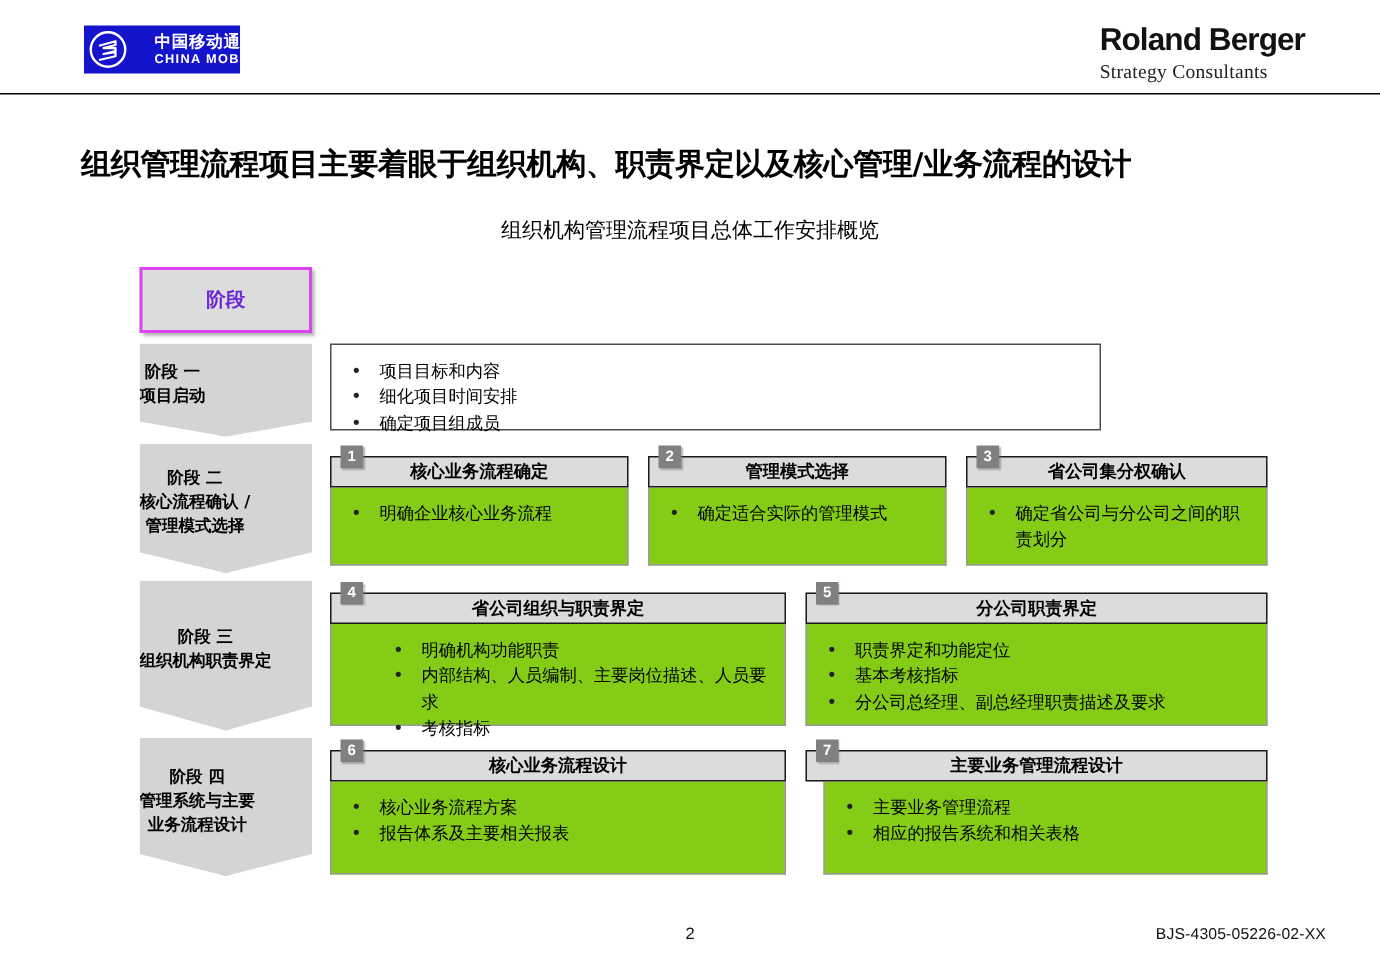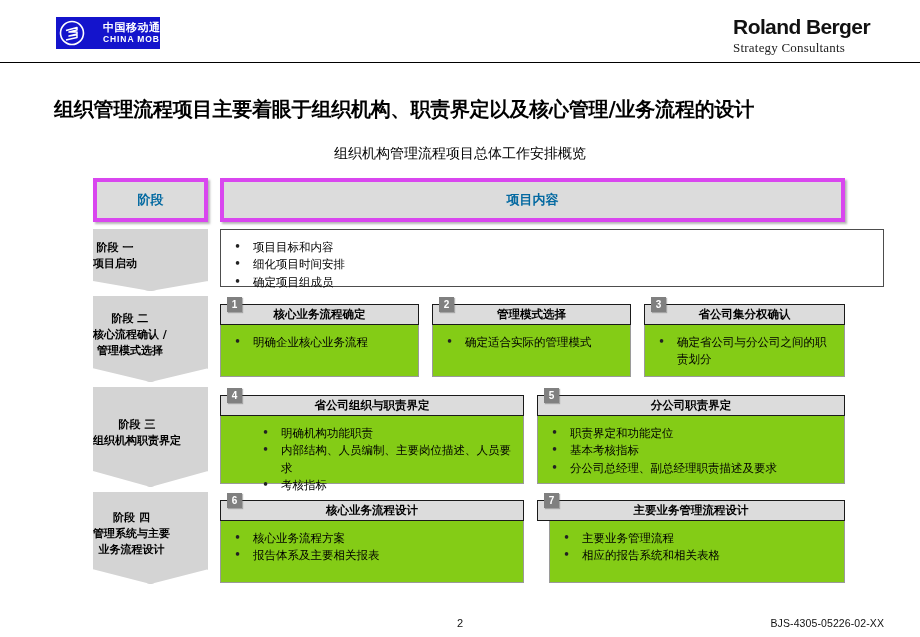--- a/index.html
+++ b/index.html
@@ -122,30 +122,30 @@
   
   .hdr-row {
     position: relative;
     height: 44px;
     margin-bottom: 7px;
   }
   .hdr-stage, .hdr-content {
     position: absolute;
     top: 0; height: 44px;
     background: #dcdcdc;
-    border: 4px solid #d946ef;
+    border: 2px solid #d946ef;
     box-shadow: 2px 2px 2px rgba(120,120,120,0.55);
     display: flex;
     align-items: center;
     justify-content: center;
     box-sizing: border-box;
     font-family: "DejaVu Serif", serif;
     font-weight: bold;
     font-size: 13px;
-    color: #0369a1;
+    color: #6d28d9;
   }
   .hdr-stage { left: 0; width: 115px; }
   .hdr-content { left: 127px; width: 625px; }
 
   
   .prow {
     position: relative;
     margin-bottom: 5px;
   }
   .phase-cell {
@@ -293,32 +293,31 @@
 </div>
 <div class="hrule"></div>
 
 <div class="page-title">组织管理流程项目主要着眼于组织机构、职责界定以及核心管理/业务流程的设计</div>
 <div class="subtitle">组织机构管理流程项目总体工作安排概览</div>
 
 <div class="grid">
 
   <div class="hdr-row">
     <div class="hdr-stage">阶段</div>
-    <div class="hdr-content">项目内容</div>
   </div>
 
   <div class="prow" style="height:62px;">
     <div class="phase-cell" style="height:62px;">
       <div class="phase-label">
         <span class="ln">阶段 一</span>
         <span class="ln">项目启动</span>
       </div>
     </div>
     <div class="content-area">
-      <div class="plainbox" style="left:0; width:664px; height:58px;">
+      <div class="plainbox" style="left:0; width:514px; height:58px;">
         <ul class="bullets">
           <li>项目目标和内容</li>
           <li>细化项目时间安排</li>
           <li>确定项目组成员</li>
         </ul>
       </div>
     </div>
   </div>
 
   <div class="prow" style="height:86px;">

